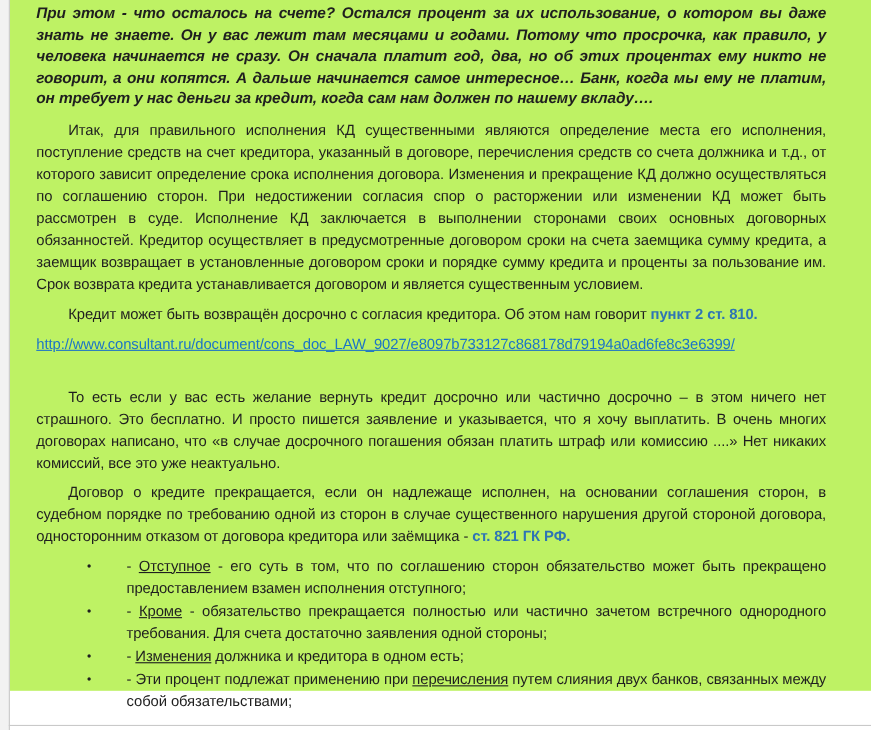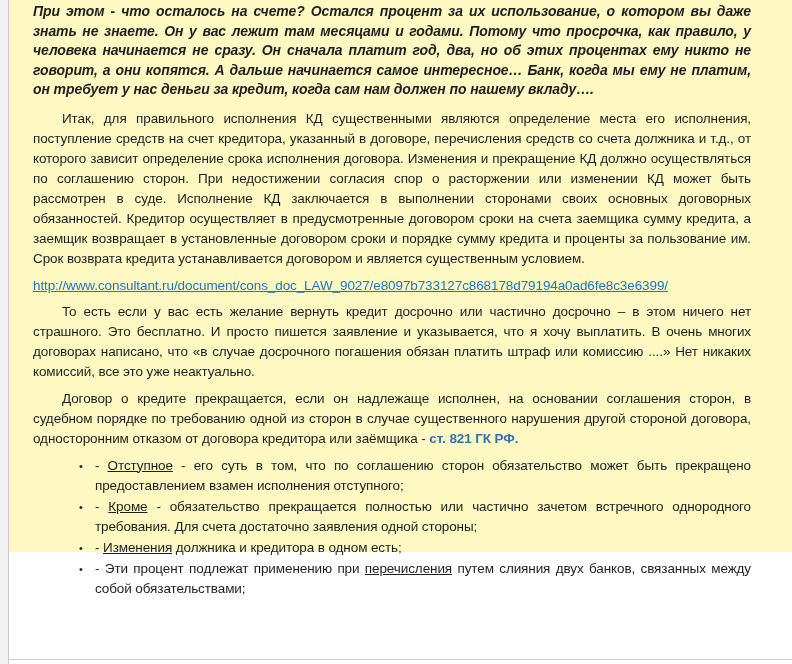--- a/index.html
+++ b/index.html
@@ -9,21 +9,21 @@
     --canvas:#f2f2f2;
     --edge:#c9c9c9;
   }
   html,body{
     margin:0;padding:0;
     width:792px;height:664px;
     background:#ffffff;
     overflow:hidden;
     font-family:"Liberation Sans",sans-serif;
   }
-  .page-wrap{position:relative;width:792px;height:552px;background:#fef9c3;}
+  .page-wrap{position:relative;width:792px;height:628px;background:#bef264;}
   .canvas-left{
     position:absolute;left:0;top:0;width:8px;height:664px;
     background:var(--canvas);
     border-right:1px solid var(--edge);
   }
   .page-bottom-edge{
     position:absolute;left:8px;right:0;top:659px;height:0;
     border-top:1px solid var(--edge);
   }
   #doc{
@@ -34,39 +34,40 @@
     overflow:hidden;
   }
   .para{margin:0 0 7px;}
   .lead{
     font-style:italic;font-weight:bold;
     line-height:19.5px;font-size:14px;
     margin:0 0 9px;
   }
   .body{text-indent:29px;}
   .body-big{text-indent:62px;margin-bottom:5px;}
-  .linkline{margin:4px 0 6px;word-break:break-all;text-align:left;}
+  .linkline{margin:4px 0 28px;word-break:break-all;text-align:left;}
   a.link{color:var(--link);text-decoration:underline;cursor:pointer;}
   .accent{color:var(--accent);font-weight:bold;}
   .u{text-decoration:underline;}
   .bullet{display:flex;margin:0 0 1px;}
   .marker{
     flex:none;width:16px;margin-left:46px;
     font-size:11px;line-height:20px;color:var(--text);
   }
-  .bullet-text{flex:1;text-align:justify;}
+  .bullet-text{flex:1;text-align:justify;margin-left:20px;}
 </style>
 </head>
 <body>
 
 <div class="page-wrap">
   <div class="canvas-left"></div>
   <div id="doc">
       <p class="para lead"><span class="">При этом - что осталось на счете? Остался процент за их использование, о котором вы даже знать не знаете. Он у вас лежит там месяцами и годами. Потому что просрочка, как правило, у человека начинается не сразу. Он сначала платит год, два, но об этих процентах ему никто не говорит, а они копятся. А дальше начинается самое интересное… Банк, когда мы ему не платим, он требует у нас деньги за кредит, когда сам нам должен по нашему вкладу….</span></p>
       <p class="para body"><span class="">Итак, для правильного исполнения КД существенными являются определение места его исполнения, поступление средств на счет кредитора, указанный в договоре, перечисления средств со счета должника и т.д., от которого зависит определение срока исполнения договора. Изменения и прекращение КД должно осуществляться по соглашению сторон. При недостижении согласия спор о расторжении или изменении КД может быть рассмотрен в суде. Исполнение КД заключается в выполнении сторонами своих основных договорных обязанностей. Кредитор осуществляет в предусмотренные договором сроки на счета заемщика сумму кредита, а заемщик возвращает в установленные договором сроки и порядке сумму кредита и проценты за пользование им. Срок возврата кредита устанавливается договором и является существенным условием.</span></p>
+      <p class="para body"><span class="">Кредит может быть возвращён досрочно с согласия кредитора. Об этом нам говорит </span><span class="accent ">пункт 2 ст. 810.</span></p>
       <p class="para linkline"><a class="link" href="#">http://www.consultant.ru/document/cons_doc_LAW_9027/e8097b733127c868178d79194a0ad6fe8c3e6399/</a></p>
       <p class="para body"><span class="">То есть если у вас есть желание вернуть кредит досрочно или частично досрочно – в этом ничего нет страшного. Это бесплатно. И просто пишется заявление и указывается, что я хочу выплатить. В очень многих договорах написано, что «в случае досрочного погашения обязан платить штраф или комиссию ....» Нет никаких комиссий, все это уже неактуально.</span></p>
       <p class="para body"><span class="">Договор о кредите прекращается, если он надлежаще исполнен, на основании соглашения сторон, в судебном порядке по требованию одной из сторон в случае существенного нарушения другой стороной договора, односторонним отказом от договора кредитора или заёмщика - </span><span class="accent ">ст. 821 ГК РФ.</span></p>
       <div class="para bullet">
         <span class="marker">•</span>
         <span class="bullet-text"><span class="">- </span><span class="u ">Отступное</span><span class=""> - его суть в том, что по соглашению сторон обязательство может быть прекращено предоставлением взамен исполнения отступного;</span></span>
       </div>
       <div class="para bullet">
         <span class="marker">•</span>
         <span class="bullet-text"><span class="">- </span><span class="u ">Кроме</span><span class=""> - обязательство прекращается полностью или частично зачетом встречного однородного требования. Для счета достаточно заявления одной стороны;</span></span>

